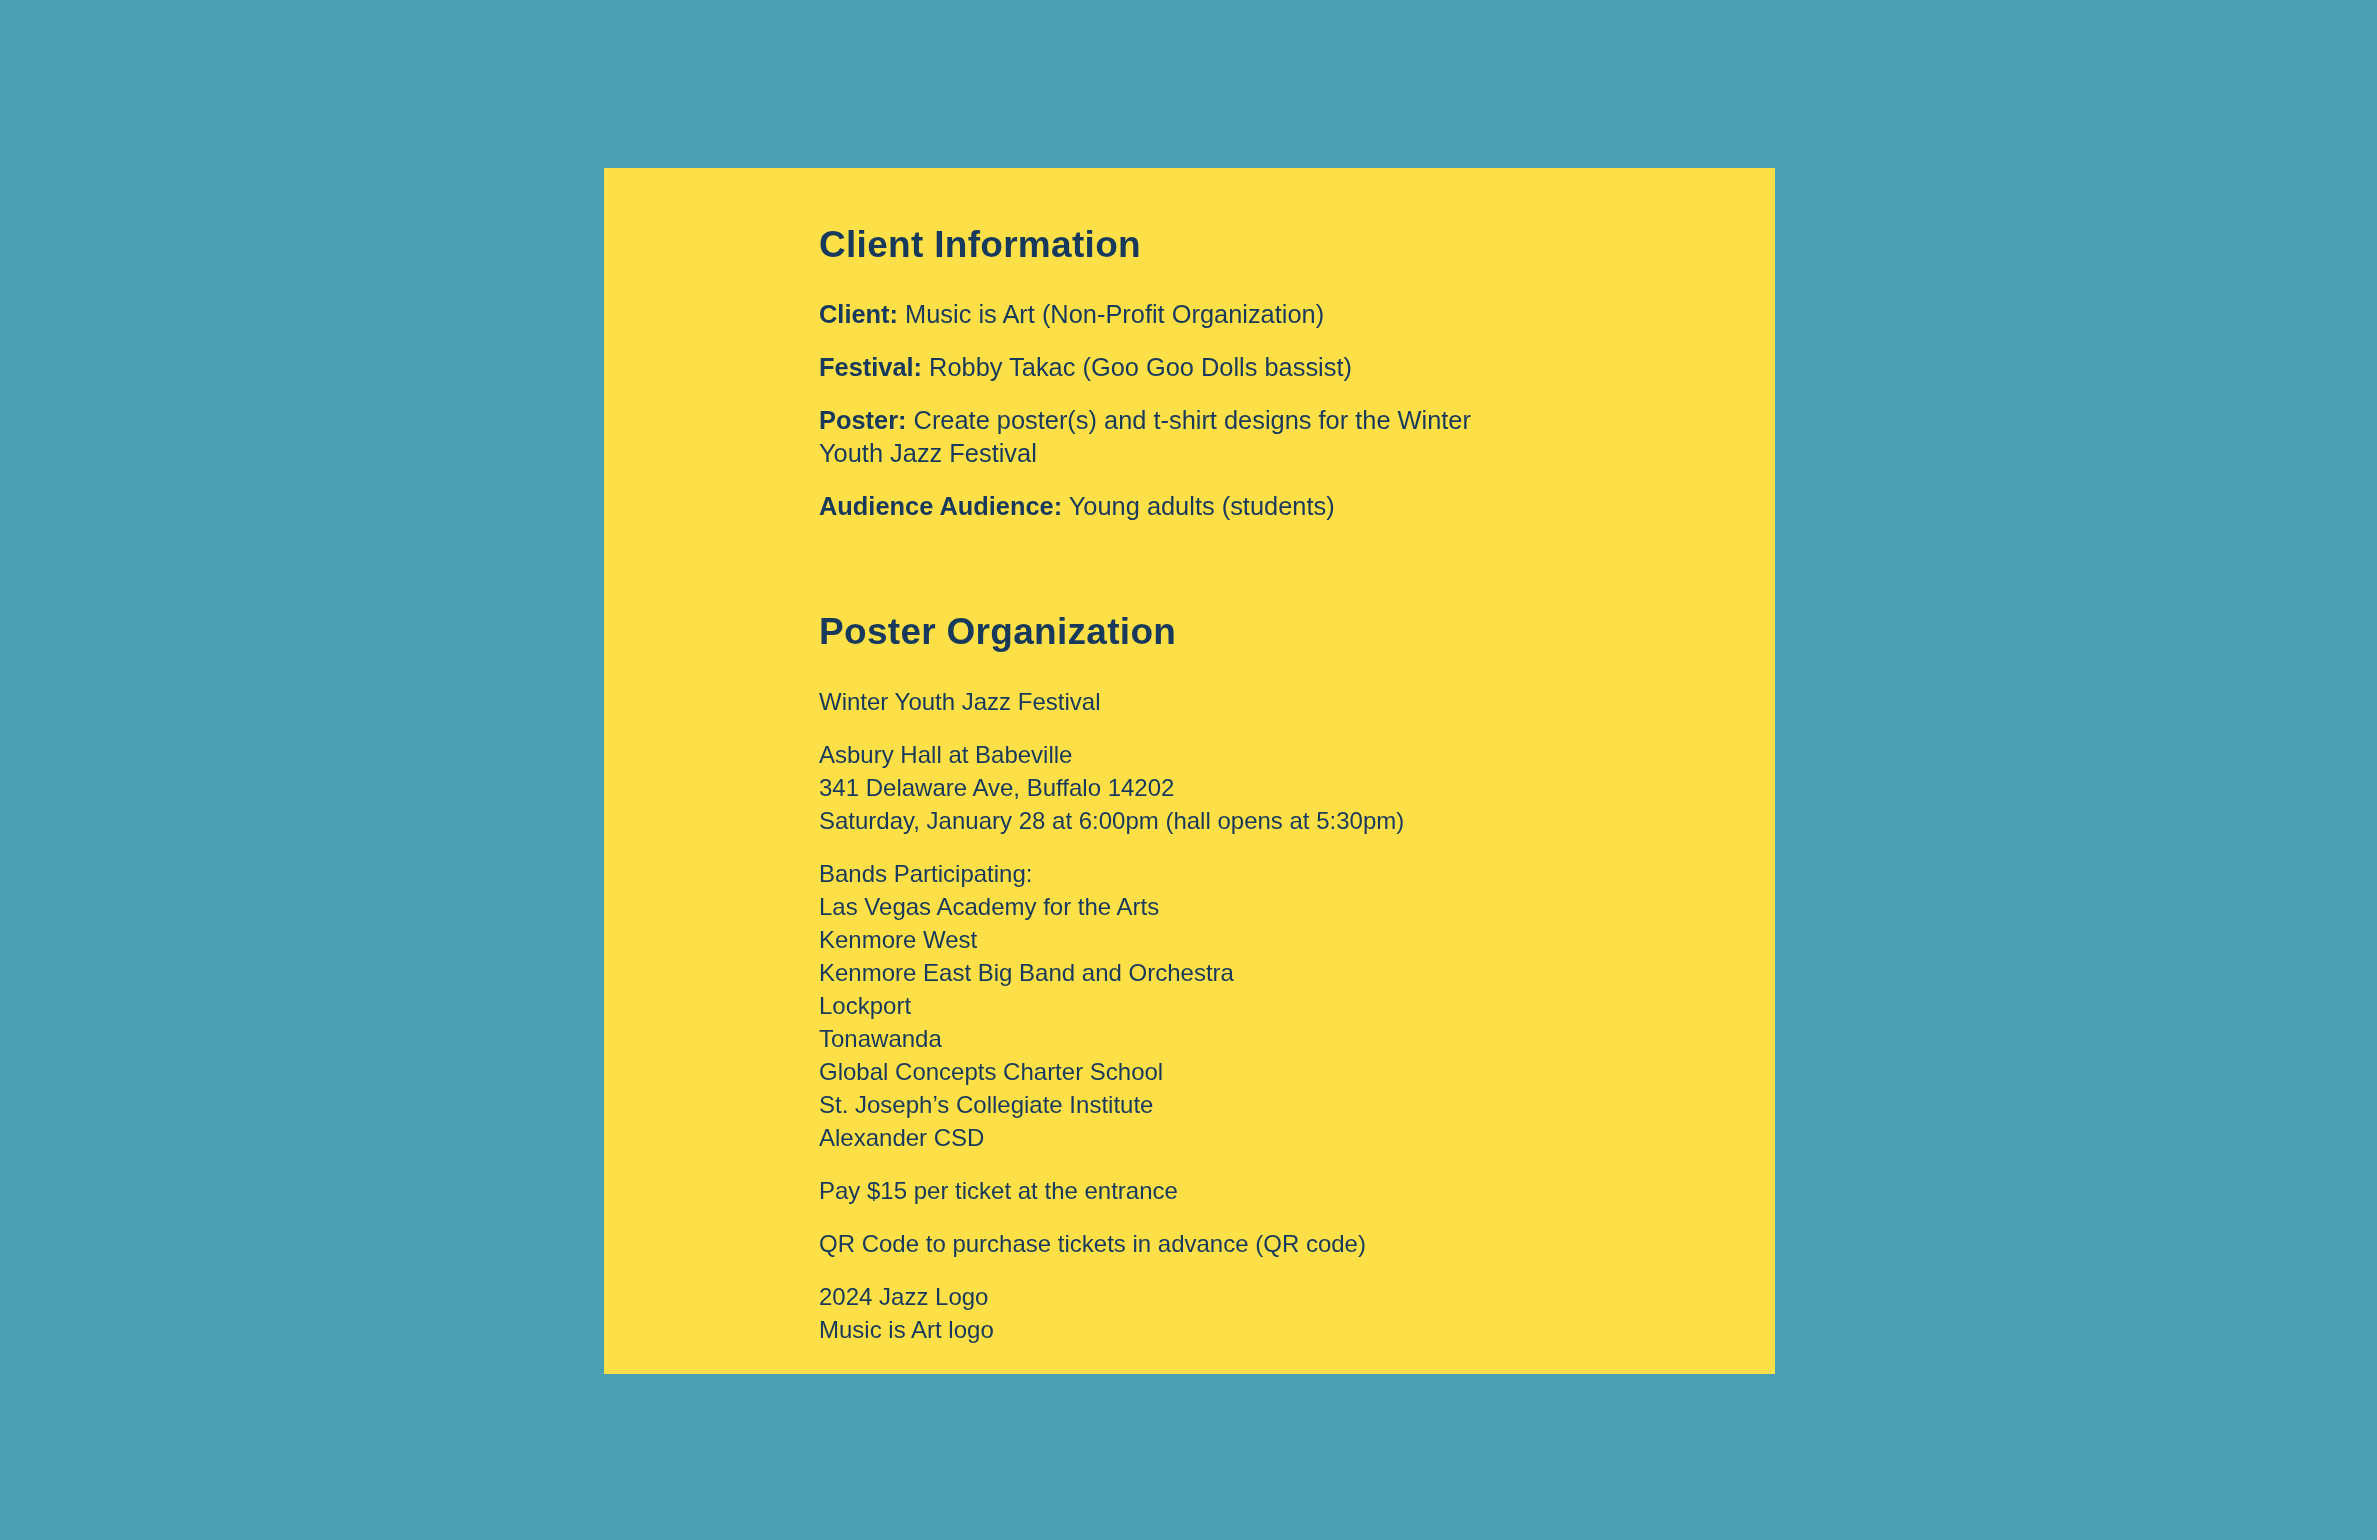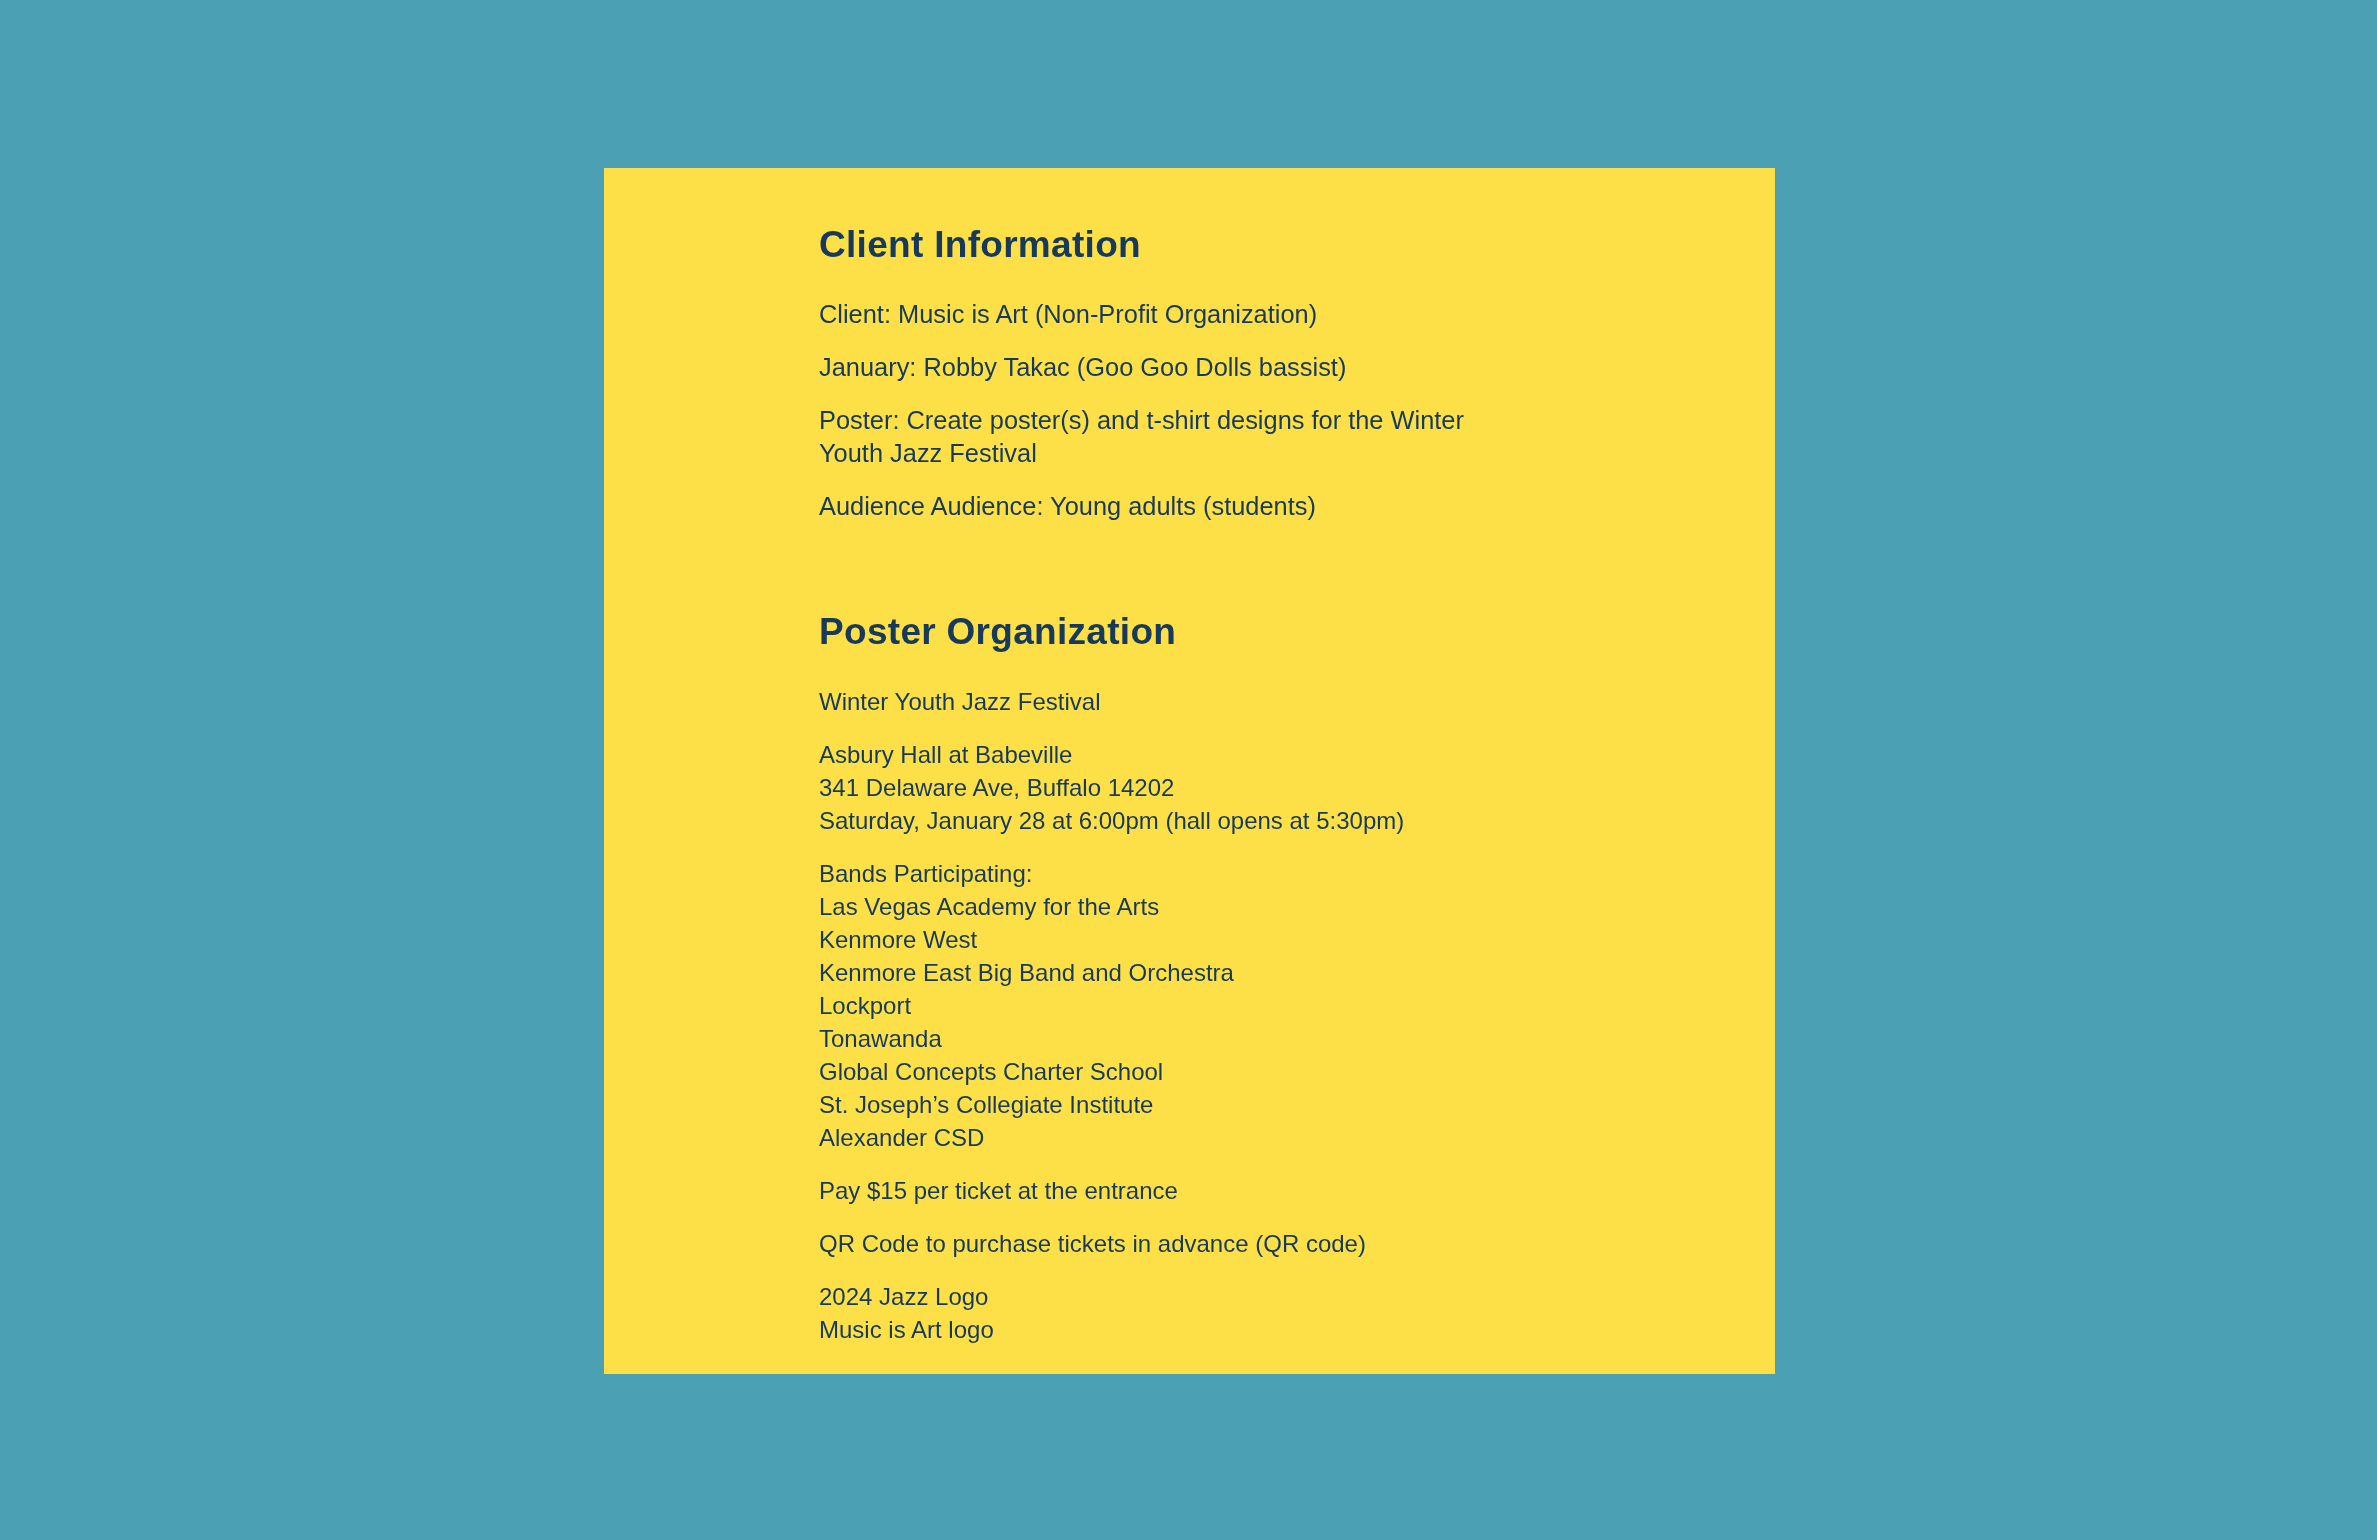--- a/index.html
+++ b/index.html
@@ -42,21 +42,21 @@
   }
 
   .fields p.field {
     font-size: 25.4px;
     line-height: 33px;
     margin-bottom: 20px;
     max-width: 693px;
   }
 
   .fields p.field strong {
-    font-weight: 400;
+    font-weight: 700;
   }
 
   .section-gap {
     height: 68px;
   }
 
   .paras p.para {
     font-size: 24px;
     line-height: 33px;
     margin-bottom: 20px;
@@ -66,21 +66,21 @@
 </head>
 <body>
 
 <div class="card">
   <div class="card-content">
 
     <h1 class="section-title">Client Information</h1>
 
     <div class="fields">
         <p class="field"><strong>Client:</strong> Music is Art (Non-Profit Organization)</p>
-        <p class="field"><strong>January:</strong> Robby Takac (Goo Goo Dolls bassist)</p>
+        <p class="field"><strong>Festival:</strong> Robby Takac (Goo Goo Dolls bassist)</p>
         <p class="field"><strong>Poster:</strong> Create poster(s) and t-shirt designs for the Winter Youth Jazz Festival</p>
         <p class="field"><strong>Audience Audience:</strong> Young adults (students)</p>
       </div>
 
     <div class="section-gap"></div>
 
     <h1 class="section-title">Poster Organization</h1>
 
     <div class="paras">
         <p class="para">Winter Youth Jazz Festival</p>

